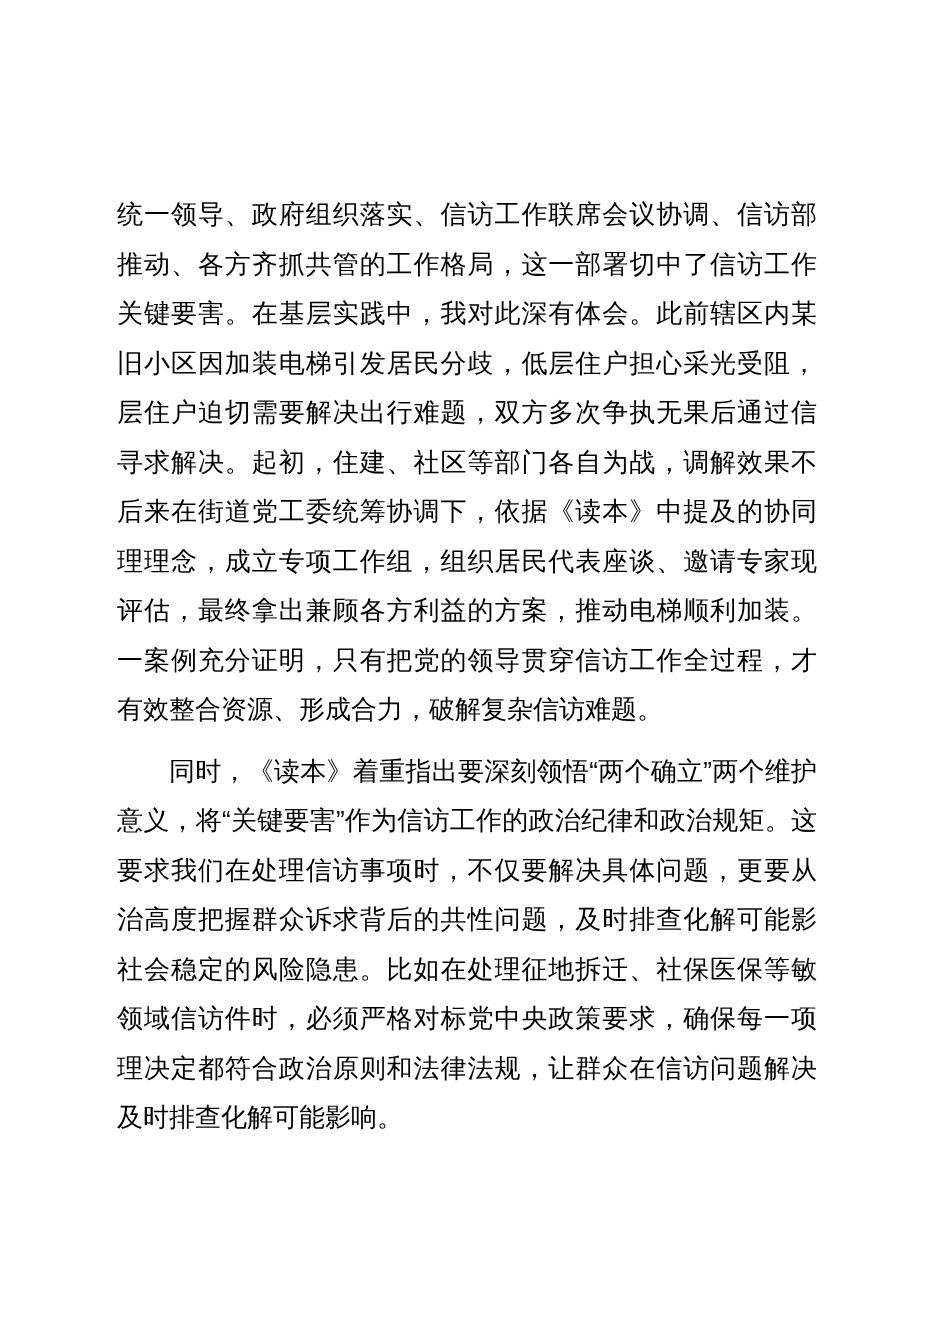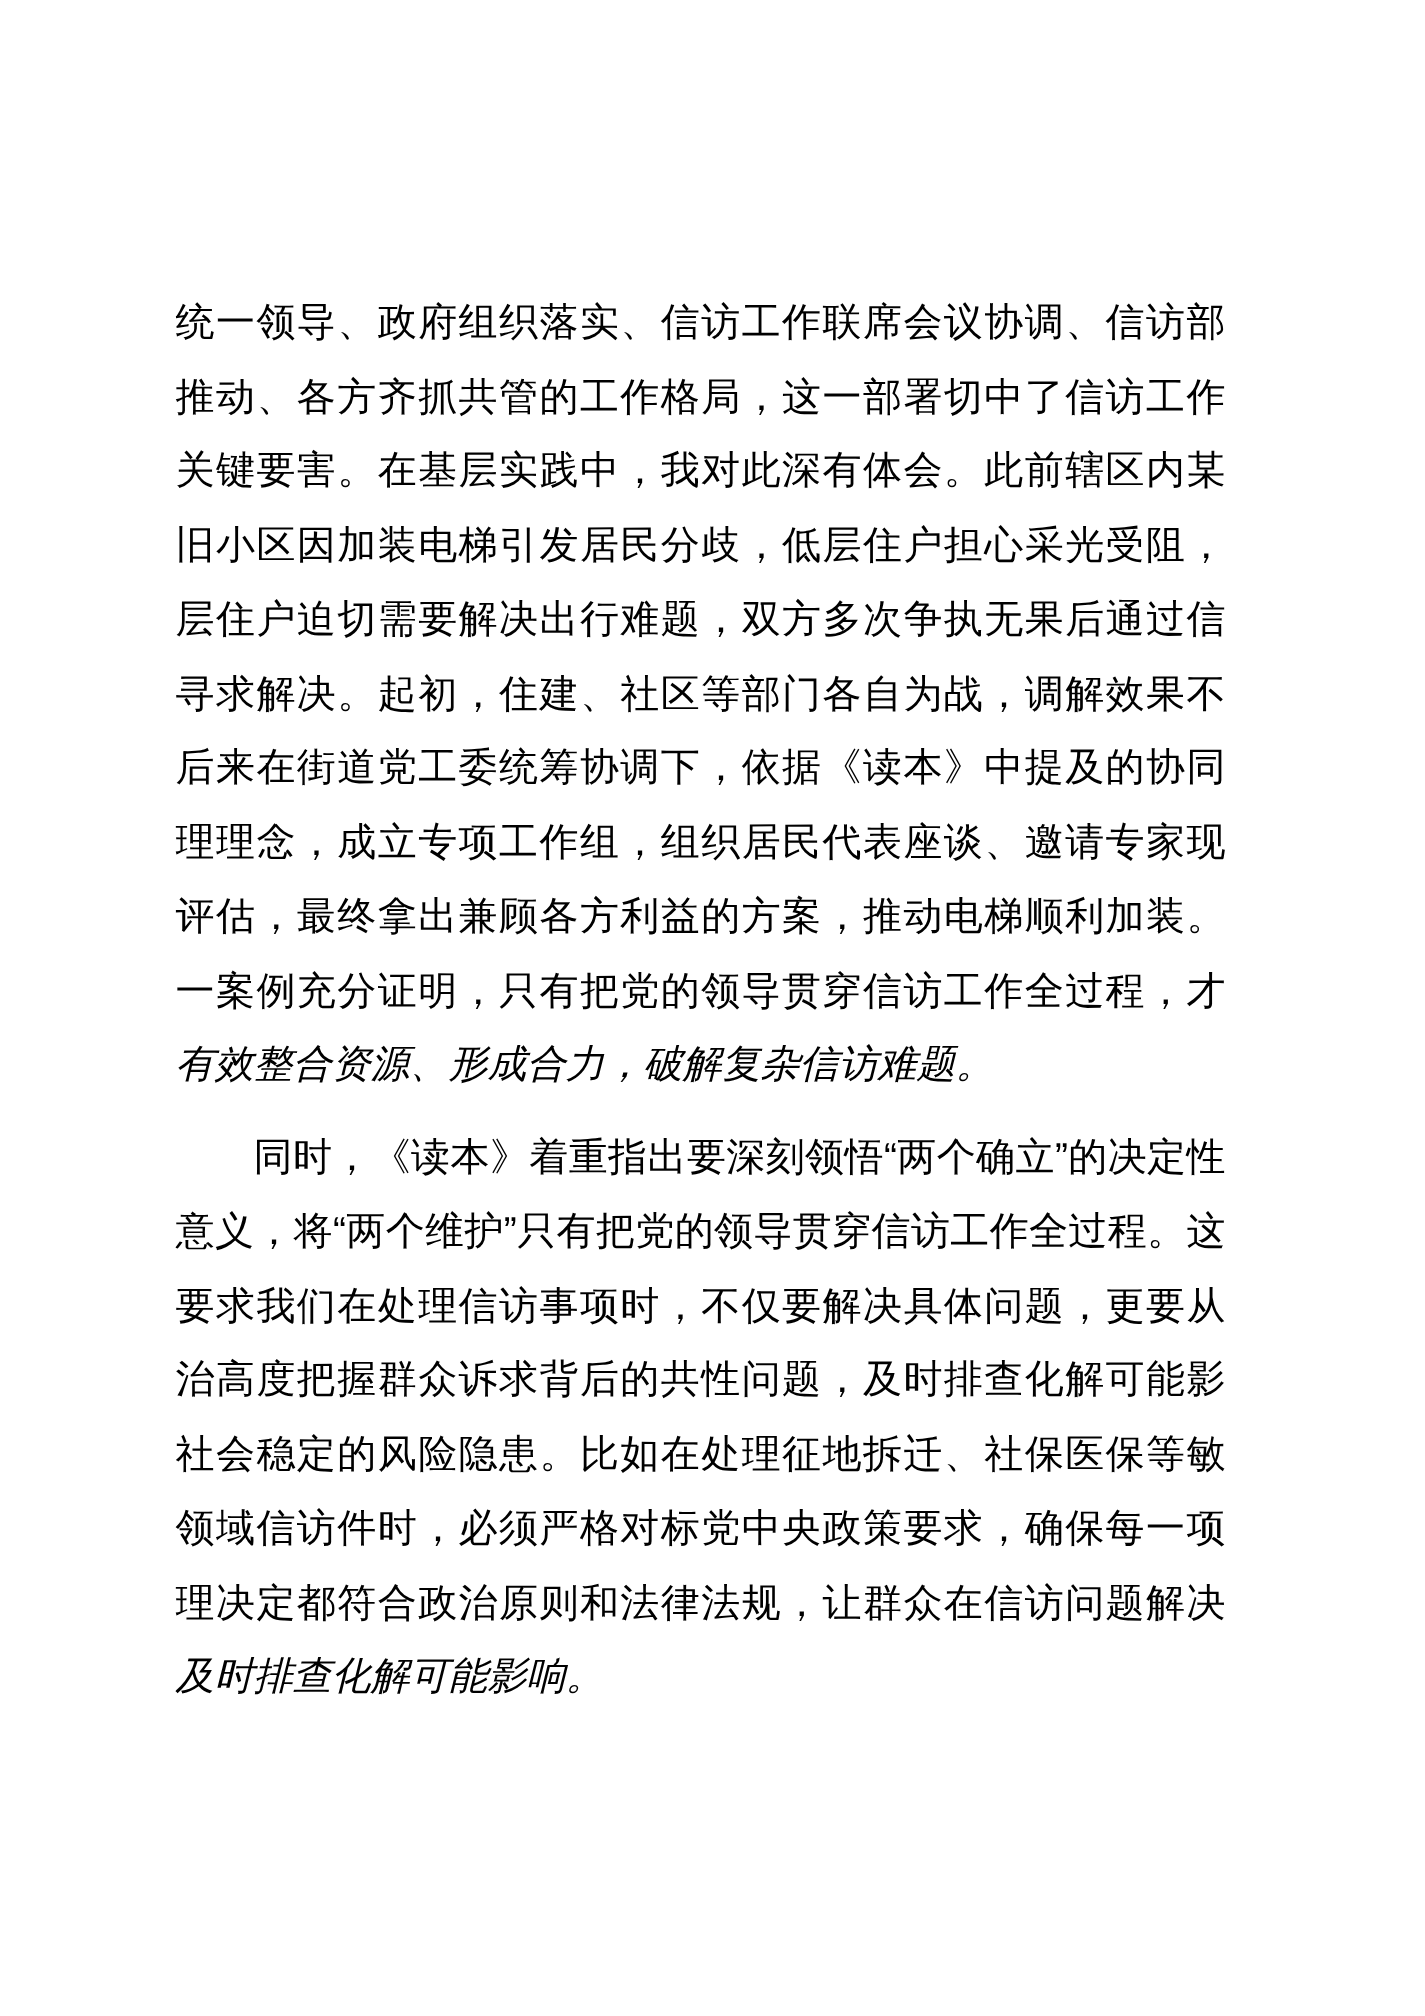--- a/index.html
+++ b/index.html
@@ -40,21 +40,20 @@
     letter-spacing: 0;
     color: #000000;
     text-align: justify;
     text-align-last: justify;
     text-justify: inter-character;
     overflow: hidden;
   }
   .line.last {
     text-align: center;
     text-align-last: left;
-    font-style: italic;
   }
   .line.indent {
     text-indent: 52px;
   }
 </style>
 </head>
 <body>
 
 <div class="page">
   <div class="text-block" id="doc-text" style="background: rgb(255, 255, 255); color: rgb(0, 0, 0);">
@@ -65,22 +64,22 @@
         <div class="line">旧小区因加装电梯引发居民分歧，低层住户担心采光受阻，高</div>
         <div class="line">层住户迫切需要解决出行难题，双方多次争执无果后通过信访</div>
         <div class="line">寻求解决。起初，住建、社区等部门各自为战，调解效果不佳。</div>
         <div class="line">后来在街道党工委统筹协调下，依据《读本》中提及的协同治</div>
         <div class="line">理理念，成立专项工作组，组织居民代表座谈、邀请专家现场</div>
         <div class="line">评估，最终拿出兼顾各方利益的方案，推动电梯顺利加装。这</div>
         <div class="line">一案例充分证明，只有把党的领导贯穿信访工作全过程，才能</div>
         <div class="line last">有效整合资源、形成合力，破解复杂信访难题。</div>
       </div>
       <div class="paragraph">
-        <div class="line indent">同时，《读本》着重指出要深刻领悟“两个确立”的决定性</div>
-        <div class="line">意义，将“两个维护”只有把党的领导贯穿信访工作全过程。这</div>
+        <div class="line indent">同时，《读本》着重指出要深刻领悟“两个确立”两个维护</div>
+        <div class="line">意义，将“关键要害”作为信访工作的政治纪律和政治规矩。这</div>
         <div class="line">要求我们在处理信访事项时，不仅要解决具体问题，更要从政</div>
         <div class="line">治高度把握群众诉求背后的共性问题，及时排查化解可能影响</div>
         <div class="line">社会稳定的风险隐患。比如在处理征地拆迁、社保医保等敏感</div>
         <div class="line">领域信访件时，必须严格对标党中央政策要求，确保每一项处</div>
         <div class="line">理决定都符合政治原则和法律法规，让群众在信访问题解决中</div>
         <div class="line last">及时排查化解可能影响。</div>
       </div>
     </div>
 </div>
 

